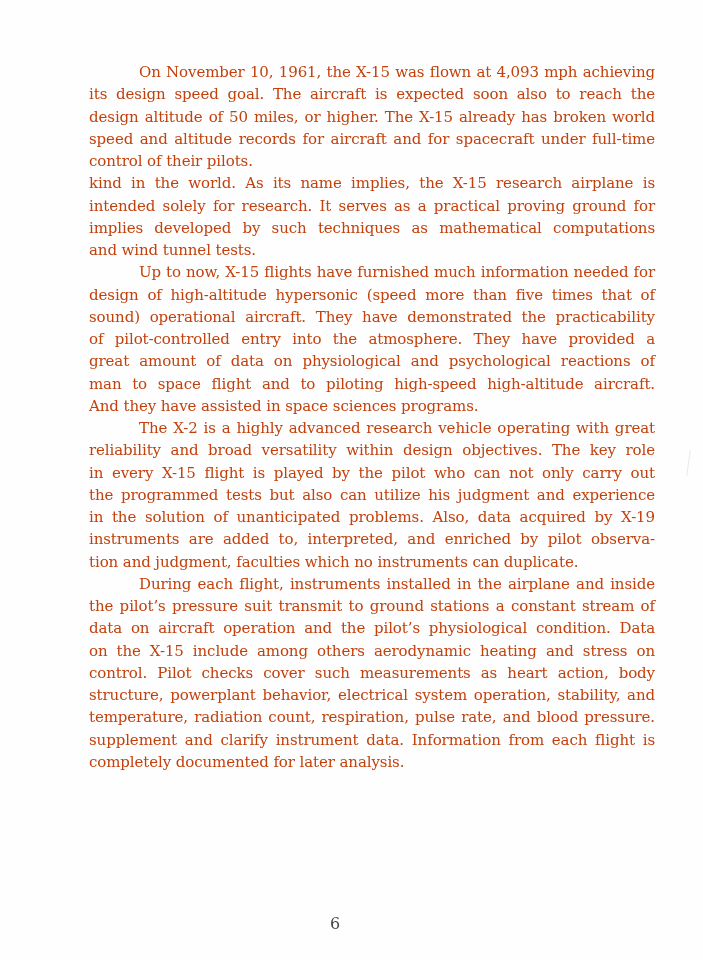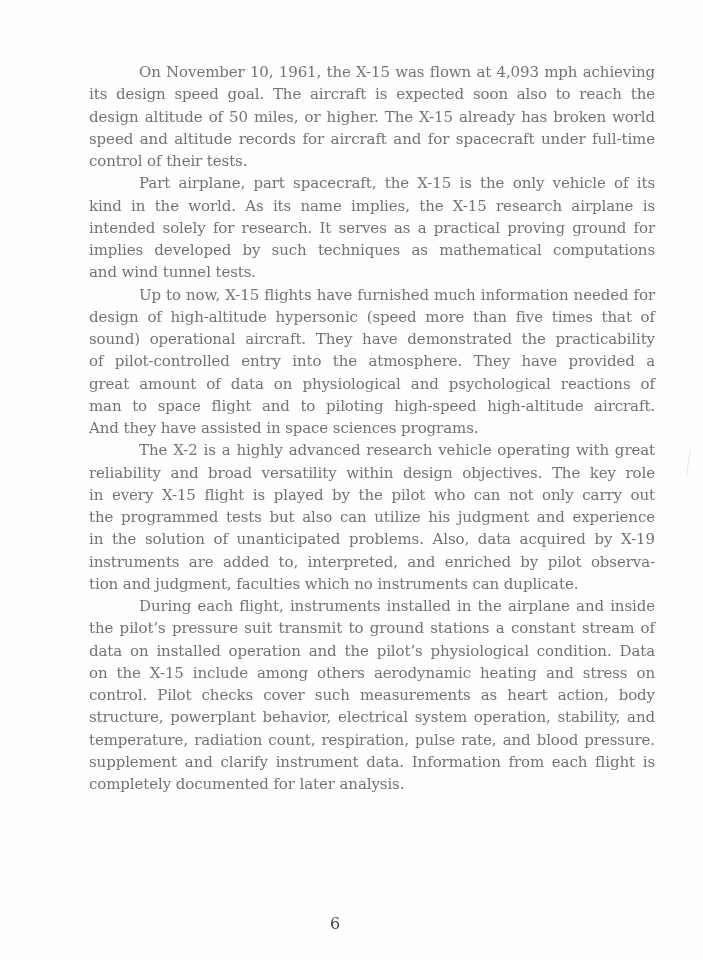--- a/index.html
+++ b/index.html
@@ -30,21 +30,21 @@
     margin: 0;
     padding: 0;
   }
   .line {
     font-size: 15px;
     line-height: 22.25px;
     letter-spacing: -0.1px;
     text-align: justify;
     text-align-last: justify;
     white-space: normal;
-    color: #737373;
+    color: #c2410c;
   }
   .line.first {
     padding-left: 50px;
   }
   .line.last {
     text-align-last: left;
   }
   .page-number {
     position: absolute;
     left: 300px;
@@ -69,25 +69,24 @@
 
 <div class="page">
 
   <div class="text-column">
 
     <div class="para">
       <div class="line first">On November 10, 1961, the X-15 was flown at 4,093 mph achieving</div>
       <div class="line">its design speed goal. The aircraft is expected soon also to reach the</div>
       <div class="line">design altitude of 50 miles, or higher. The X-15 already has broken world</div>
       <div class="line">speed and altitude records for aircraft and for spacecraft under full-time</div>
-      <div class="line last">control of their tests.</div>
+      <div class="line last">control of their pilots.</div>
     </div>
 
     <div class="para">
-      <div class="line first">Part airplane, part spacecraft, the X-15 is the only vehicle of its</div>
       <div class="line">kind in the world. As its name implies, the X-15 research airplane is</div>
       <div class="line">intended solely for research. It serves as a practical proving ground for</div>
       <div class="line">implies developed by such techniques as mathematical computations</div>
       <div class="line last">and wind tunnel tests.</div>
     </div>
 
     <div class="para">
       <div class="line first">Up to now, X-15 flights have furnished much information needed for</div>
       <div class="line">design of high-altitude hypersonic (speed more than five times that of</div>
       <div class="line">sound) operational aircraft.  They have demonstrated the practicability</div>
@@ -104,21 +103,21 @@
       <div class="line">the programmed tests but also can utilize his judgment and experience</div>
       <div class="line">in the solution of unanticipated problems. Also, data acquired by X-19</div>
       <div class="line">instruments are added to, interpreted, and enriched by pilot observa-</div>
       <div class="line last">tion and judgment, faculties which no instruments can duplicate.</div>
     </div>
 
 
     <div class="para">
       <div class="line first">During each flight, instruments installed in the airplane and inside</div>
       <div class="line">the pilot’s pressure suit transmit to ground stations a constant stream of</div>
-      <div class="line">data on installed operation and the pilot’s physiological condition. Data</div>
+      <div class="line">data on aircraft operation and the pilot’s physiological condition. Data</div>
       <div class="line">on the X-15 include among others aerodynamic heating and stress on</div>
       <div class="line">control. Pilot checks cover such measurements as heart action, body</div>
       <div class="line">structure, powerplant behavior, electrical system operation, stability, and</div>
       <div class="line">temperature, radiation count, respiration, pulse rate, and blood pressure.</div>
       <div class="line">supplement and clarify instrument data. Information from each flight is</div>
       <div class="line last">completely documented for later analysis.</div>
     </div>
 
   </div>
 

